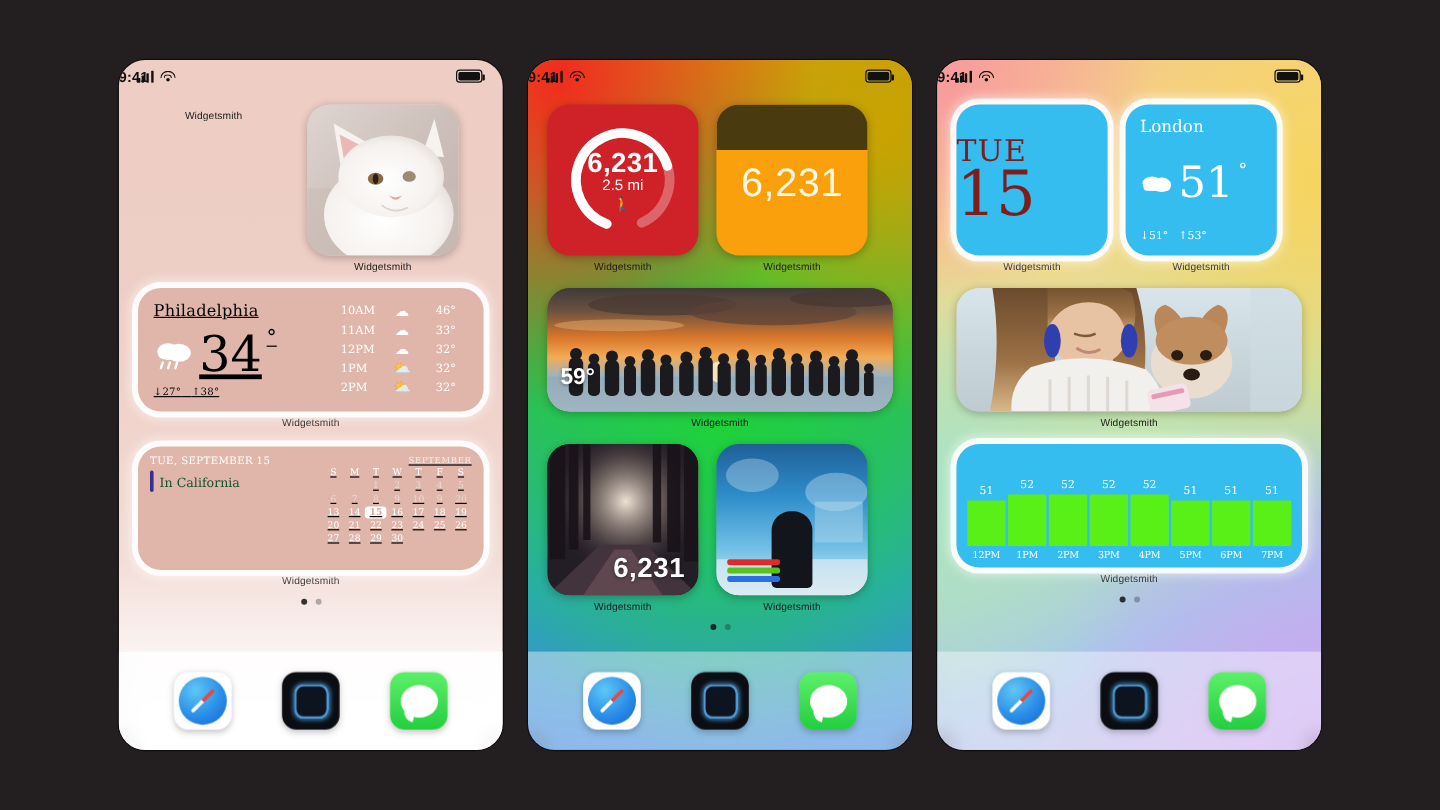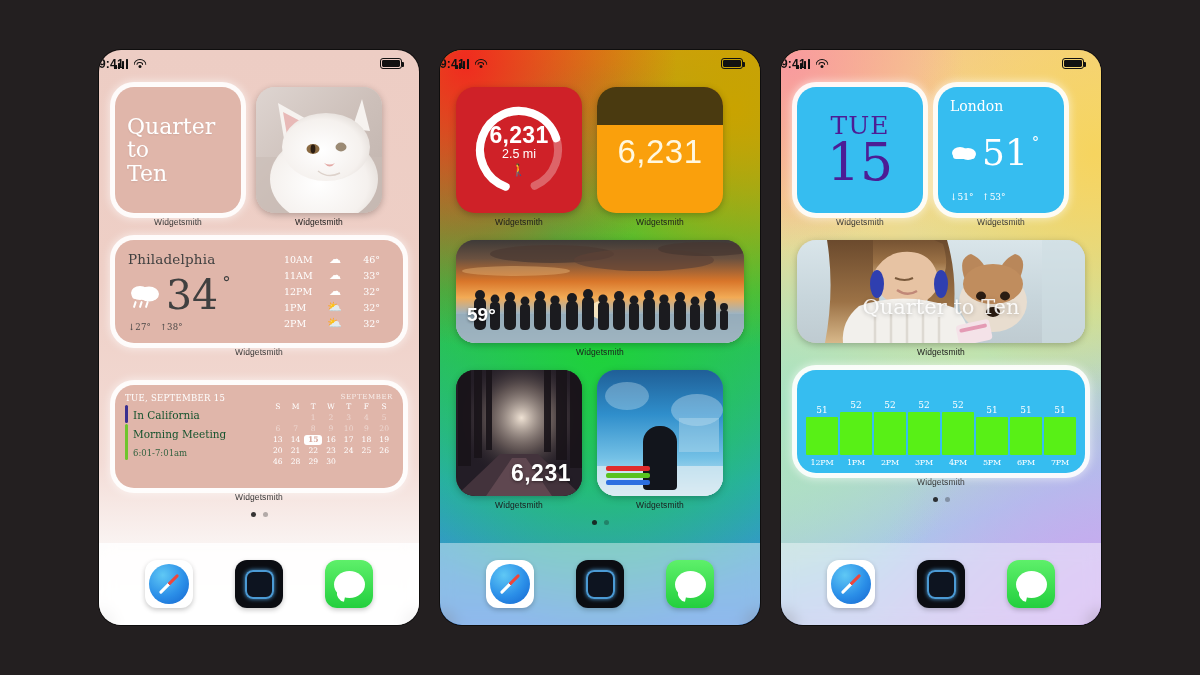--- a/index.html
+++ b/index.html
@@ -87,41 +87,41 @@
   
   .w-quarter { background:#e0b6aa; display:flex; align-items:center; padding:10px 12px; }
   .w-quarter .txt {
     font-family:"DejaVu Serif", serif; color:#fff; font-size:22px; line-height:1.06; font-weight:400;
     text-shadow:0 1px 2px rgba(0,0,0,.08);
   }
   .w-cat { background:linear-gradient(160deg,#d9cfcb,#cfc4bf); }
   .catimg { position:absolute; inset:0; }
 
   .w-weather1 { background:#e0b6aa; padding:11px 13px; display:flex; }
-  .wx-left { flex:1 1 auto; display:flex; flex-direction:column; color:#404040; font-family:"DejaVu Serif", serif; }
+  .wx-left { flex:1 1 auto; display:flex; flex-direction:column; color:#000000; font-family:"DejaVu Serif", serif;text-decoration:underline; }
   .wx-city { font-size:13.5px; letter-spacing:.2px; }
   .wx-mid { display:flex; align-items:center; gap:4px; margin-top:2px; flex:1 1 auto; }
   .wx-temp { font-size:41px; line-height:1; font-family:"DejaVu Serif", serif; }
   .wx-deg { font-size:17px; vertical-align:top; line-height:1; position:relative; top:-13px; }
   .wx-lowhigh { font-size:8.5px; letter-spacing:.2px; opacity:.95; }
   .wx-right { width:106px; display:flex; flex-direction:column; justify-content:space-between; padding:1px 0 2px; }
   .wx-hour { display:flex; align-items:center; color:#fff; font-family:"DejaVu Serif", serif; font-size:9.5px; }
   .wx-hour .h { width:36px; }
   .wx-hour .i { width:30px; text-align:center; font-size:12px; }
   .wx-hour .t { width:30px; text-align:right; }
 
   .w-cal { background:#e0b6aa; padding:8px 10px; display:flex; }
   .cal-left { width:140px; }
   .cal-head { font-family:"DejaVu Serif", serif; color:#fff; font-size:8.5px; letter-spacing:.3px; margin-bottom:2px; }
   .cal-ev { display:flex; gap:5px; margin-bottom:1px; }
   .cal-bar { width:3px; border-radius:2px; flex:0 0 3px; }
   .cal-ev-txt { font-family:"DejaVu Serif", serif; color:#14532d; line-height:1.12; }
   .cal-ev-title { font-size:10.5px; }
   .cal-ev-time { font-size:8.5px; opacity:.85; }
-  .cal-right { flex:1 1 auto; padding-left:4px; }
+  .cal-right { flex:1 1 auto; padding-left:4px;text-decoration:underline; }
   .cal-month { text-align:right; font-family:"DejaVu Serif", serif; color:rgba(255,255,255,.75); font-size:7px; letter-spacing:.6px; }
   .cal-grid { display:grid; grid-template-columns:repeat(7,1fr); gap:1px 0; margin-top:1px; }
   .cal-grid div {
     text-align:center; font-family:"DejaVu Serif", serif; font-size:7.6px; color:#fff; line-height:10px; height:10px;
   }
   .cal-grid div.dow { font-size:7.6px; color:#fff; }
   .cal-grid div.dim { color:rgba(255,255,255,.45); }
   .cal-grid div.today { background:#fff; color:#d8a89c; border-radius:3px; font-weight:700; }
 
   
@@ -140,21 +140,21 @@
   .w-sunset { background:linear-gradient(180deg,#4a4640 0%,#6e5a4b 22%,#d6792e 46%,#f0a84e 58%,#8fa9bd 78%,#b9c9d4 100%); }
   .sunset-temp { position:absolute; left:11px; bottom:17px; color:#fff; font-size:19px; font-weight:600; text-shadow:0 1px 3px rgba(0,0,0,.45); }
   .w-forest { background:linear-gradient(160deg,#24202a 0%,#3b3540 30%,#8e7f7a 52%,#4d3b3a 72%,#2b2026 100%); }
   .forest-num { position:absolute; right:11px; bottom:9px; color:#fff; font-size:23px; font-weight:600; letter-spacing:.5px; text-shadow:0 1px 3px rgba(0,0,0,.5); }
   .w-aqua { background:linear-gradient(180deg,#2e6fa8 0%,#2f86c4 32%,#5fb6e0 62%,#cfe6f2 88%,#e8f2f7 100%); }
   .aqua-bars { position:absolute; left:9px; bottom:9px; width:44px; }
   .aqua-bars i { display:block; height:5px; border-radius:2px; margin-bottom:2px; }
   .silhouette { position:absolute; left:50%; bottom:6px; transform:translateX(-50%); width:34px; height:64px; background:#12151c; border-radius:16px 16px 4px 4px; }
 
   
-  .w-date { background:#36bdf0; display:flex; flex-direction:column; align-items:center; justify-content:center; color:#4c1d95; font-family:"DejaVu Serif", serif; }
+  .w-date { background:#36bdf0; display:flex; flex-direction:column; align-items:flex-start; justify-content:center; color:#7f1d1d; font-family:"DejaVu Serif", serif; }
   .date-dow { font-size:25px; letter-spacing:1px; line-height:1; }
   .date-num { font-size:52px; line-height:1; margin-top:-2px; }
   .w-weather3 { background:#36bdf0; padding:11px 12px; color:#fff; font-family:"DejaVu Serif", serif; display:flex; flex-direction:column; }
   .w3-city { font-size:14px; }
   .w3-mid { display:flex; align-items:center; gap:4px; flex:1 1 auto; }
   .w3-temp { font-size:36px; line-height:1; }
   .w3-deg { font-size:15px; position:relative; top:-11px; }
   .w3-lh { font-size:9px; }
   .w-photo { background:linear-gradient(150deg,#d9c9ba 0%,#cfbfae 35%,#b7c7cf 65%,#d6dde0 100%); }
   .photo-txt {
@@ -219,27 +219,20 @@
             <span class="battery">
               <i></i>
             </span>
           </div>
       </div>
 
       <div class="canvas">
 
         <div class="row">
           <div class="cell small">
-            <div class="w small glow w-quarter">
-              <div class="txt">
-                <div>Quarter</div>
-                <div>to</div>
-                <div>Ten</div>
-              </div>
-            </div>
             <div class="wlabel">Widgetsmith</div>
           </div>
 
           <div class="cell small">
             <div class="w small shadow w-cat">
               <svg class="catimg" viewBox="0 0 126 126" preserveAspectRatio="xMidYMid slice">
                 <defs>
                   <linearGradient id="catbg" x1="0" y1="0" x2="1" y2="1">
                     <stop offset="0" stop-color="#ded5d1"></stop>
                       <stop offset="0.5" stop-color="#cdc0ba"></stop>
@@ -314,34 +307,27 @@
               <div class="wx-hour">
                   <span class="h">2PM</span>
                   <span class="i">⛅</span>
                   <span class="t">32°</span>
                 </div>
             </div>
           </div>
           <div class="wlabel">Widgetsmith</div>
         </div>
 
-        <div class="cell wide" style="margin-top:28px">
+        <div class="cell wide" style="margin-top:15px">
           <div class="w wide glow w-cal">
             <div class="cal-left">
               <div class="cal-head">TUE, SEPTEMBER 15</div>
               <div class="cal-ev">
                 <span class="cal-bar" style="background:#3a2f8f"></span>
                 <span class="cal-ev-txt"><span class="cal-ev-title">In California</span></span>
-              </div>
-              <div class="cal-ev">
-                <span class="cal-bar" style="background:#6ec52c"></span>
-                <span class="cal-ev-txt">
-                  <span class="cal-ev-title">Morning Meeting</span><br>
-                  <span class="cal-ev-time">6:01-7:01am</span>
-                </span>
               </div>
             </div>
             <div class="cal-right">
               <div class="cal-month">SEPTEMBER</div>
               <div class="cal-grid" id="cal-grid">
                   <div class="dow">S</div>
                   <div class="dow">M</div>
                   <div class="dow">T</div>
                   <div class="dow">W</div>
                   <div class="dow">T</div>
@@ -368,21 +354,21 @@
                   <div>17</div>
                   <div>18</div>
                   <div>19</div>
                   <div>20</div>
                   <div>21</div>
                   <div>22</div>
                   <div>23</div>
                   <div>24</div>
                   <div>25</div>
                   <div>26</div>
-                  <div>46</div>
+                  <div>27</div>
                   <div>28</div>
                   <div>29</div>
                   <div>30</div>
                   <div></div>
                   <div></div>
                   <div></div>
                 </div>
             </div>
           </div>
           <div class="wlabel">Widgetsmith</div>
@@ -692,21 +678,20 @@
               <path d="M168 40 q-8 -22 6 -26 q14 6 18 24 Z" fill="#b9875a"></path>
               <path d="M222 40 q10 -22 -4 -26 q-14 6 -18 24 Z" fill="#b9875a"></path>
               <ellipse cx="196" cy="44" rx="30" ry="20" fill="#c08d5e"></ellipse>
               <ellipse cx="184" cy="56" rx="5" ry="4.4" fill="#2a1c12"></ellipse>
               <ellipse cx="208" cy="56" rx="5" ry="4.4" fill="#2a1c12"></ellipse>
               <ellipse cx="196" cy="72" rx="7" ry="5" fill="#2a1c12"></ellipse>
               <rect x="160" y="82" width="34" height="21" rx="4" fill="#f4e2e8" transform="rotate(-12 177 92)"></rect>
               <rect x="163" y="86" width="28" height="4" rx="2" fill="#e49ab4" transform="rotate(-12 177 92)"></rect>
               <rect x="245" y="0" width="43" height="103" fill="#cfdde3" opacity="0.6"></rect>
             </svg>
-            <div class="photo-txt">Quarter to Ten</div>
           </div>
           <div class="wlabel">Widgetsmith</div>
         </div>
 
         <div class="cell wide" style="margin-top:13px">
           <div class="w wide glow w-chart">
             <div class="chart" id="chart">
                 <div class="ccol">
                   <div class="cval">51</div>
                   <div class="cbar" style="height: 38px; background: rgb(88, 240, 22);"></div>

